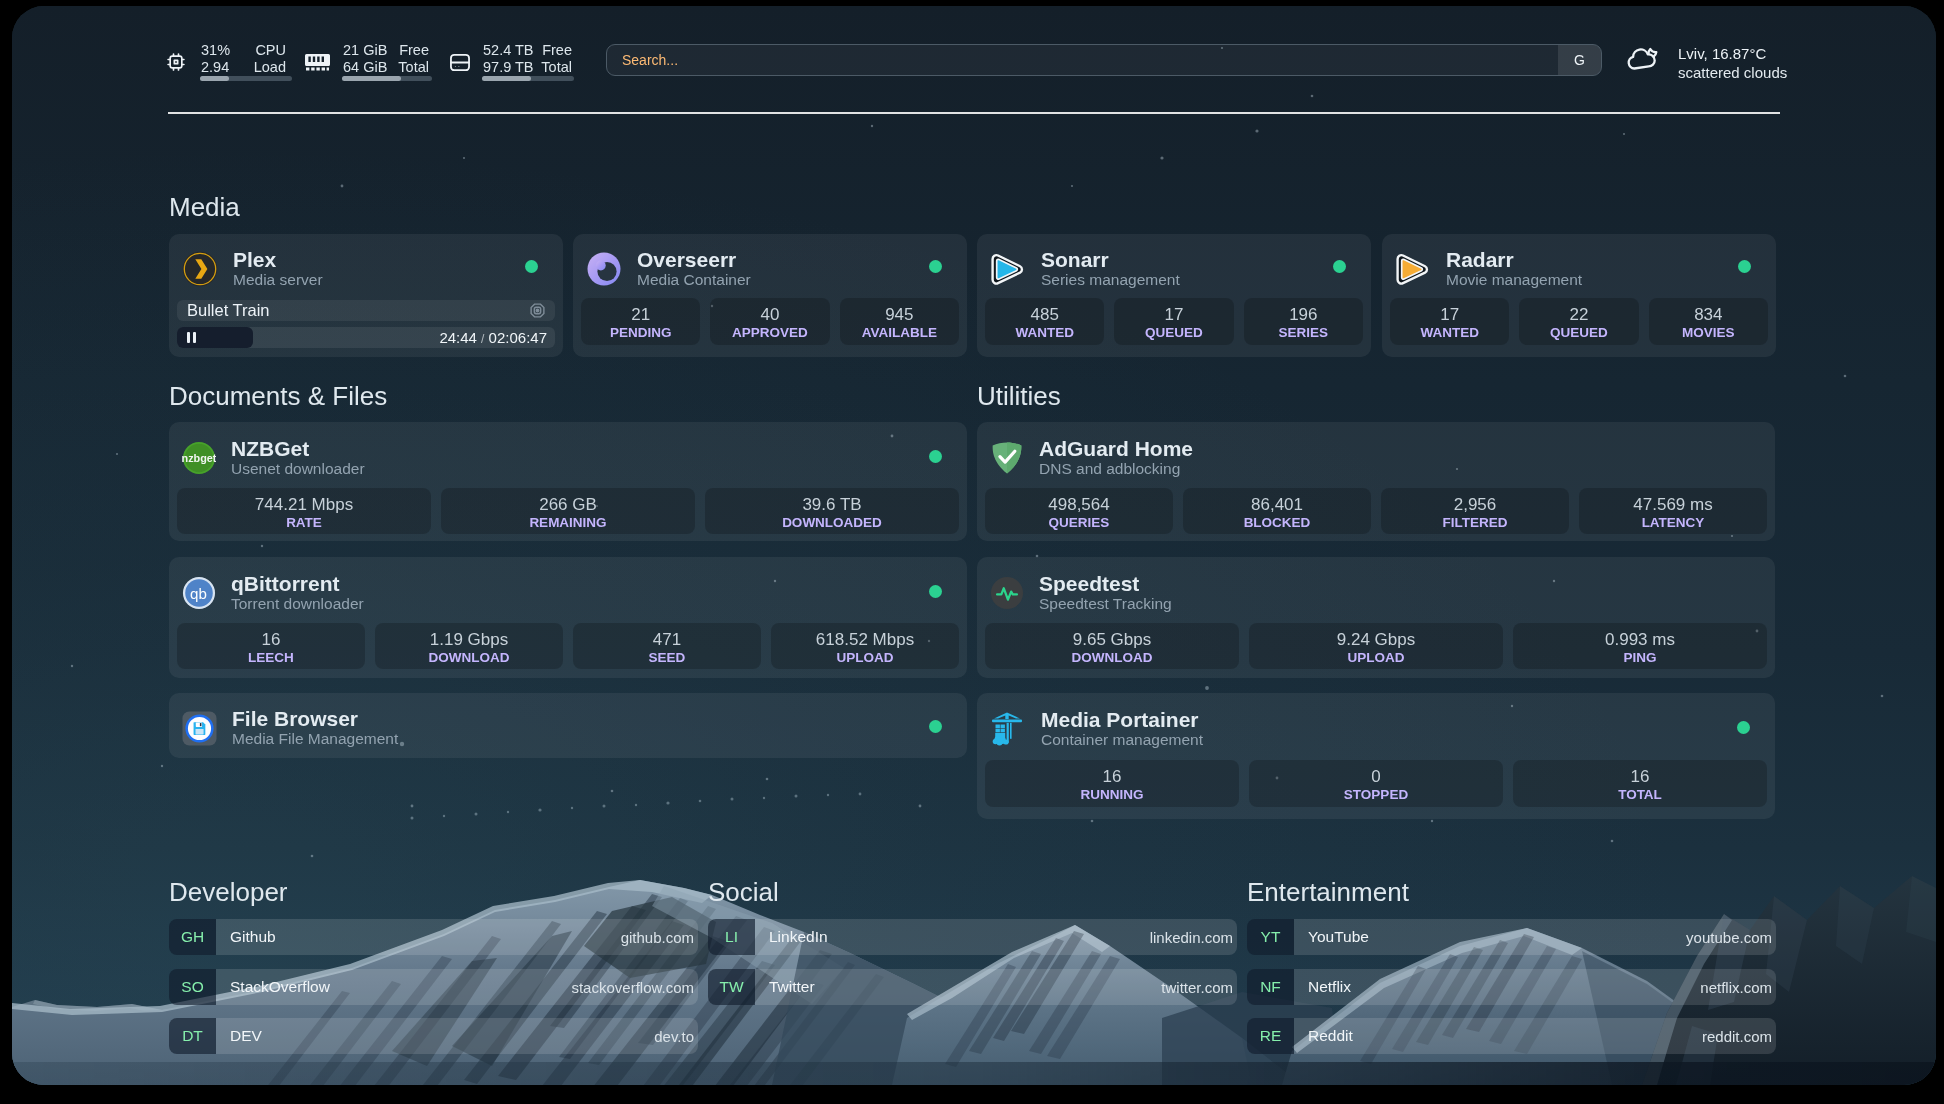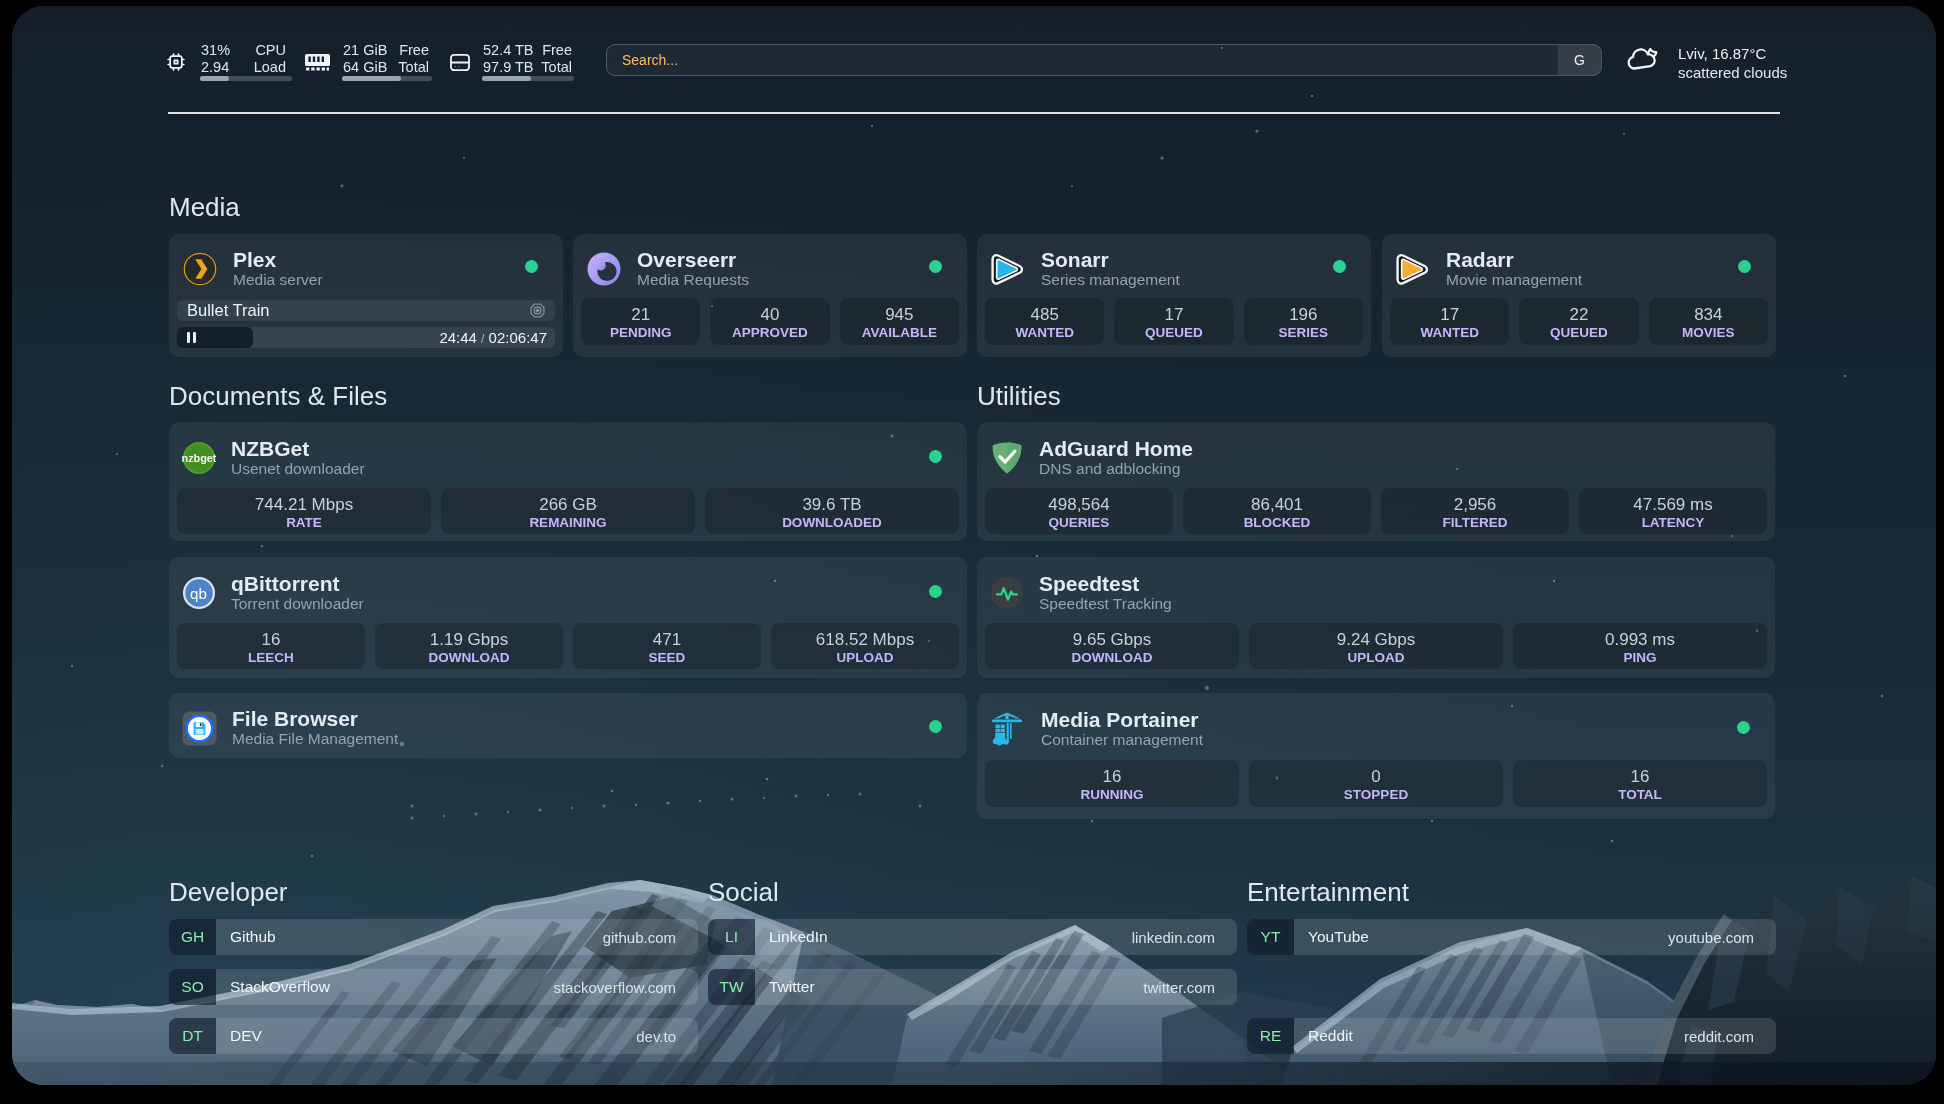--- a/index.html
+++ b/index.html
@@ -40,21 +40,21 @@
 
 .prow1{position:absolute;left:8px;right:8px;top:66px;height:21px;border-radius:6px;background:rgba(255,255,255,.065);}
 .prow1 .t{position:absolute;left:10px;top:1px;font-size:16.5px;color:#edf3f8;}
 .prow2{position:absolute;left:8px;right:8px;top:93px;height:21px;border-radius:6px;background:rgba(255,255,255,.075);}
 .pel{position:absolute;left:0;top:0;height:21px;width:20%;background:#151e2d;border-radius:6px;}
 .ptime{position:absolute;right:8px;top:2px;font-size:15px;color:#f0f5f8;}
 
 .bmrow{position:absolute;height:36px;border-radius:8px;overflow:hidden;display:flex;}
 .ab{width:47px;flex:none;background:rgba(16,28,44,.62);color:#86efac;font-size:15.5px;display:flex;
   align-items:center;justify-content:center;}
-.bb{flex:1;background:rgba(255,255,255,.13);display:flex;align-items:center;padding:0 22px 0 14px;}
+.bb{flex:1;background:rgba(255,255,255,.13);display:flex;align-items:center;padding:0 4px 0 14px;}
 .bname{flex:1;font-size:15.5px;color:#f2f6f9;}
 .burl{font-size:15px;color:#dbe3e9;}
 </style>
 </head>
 <body>
 <div class="page">
 <svg class="bg" viewBox="0 0 1924 1079" preserveAspectRatio="none">
 <defs>
 <linearGradient id="sky" x1="0" y1="0" x2="0" y2="1">
  <stop offset="0" stop-color="#141f29"></stop>
@@ -351,21 +351,21 @@
               <stop offset="0.5" stop-color="#a79af4"></stop>
               <stop offset="1" stop-color="#8389f3"></stop>
             </linearGradient>
           </defs>
       <circle cx="18" cy="18" r="16.5" fill="url(#ovg)"></circle>
       <circle cx="21" cy="20.5" r="9.6" fill="#273440"></circle>
       <circle cx="14.8" cy="14.5" r="4.9" fill="url(#ovg)"></circle>
     </svg>
     <div class="htxt">
           <div class="title">Overseerr</div>
-          <div class="sub">Media Requests</div>
+          <div class="sub">Media Container</div>
         </div>
   </div>
   <div class="dot"></div>
   <div class="stats">
     <div class="stat">
           <div class="sv">21</div>
           <div class="sl">PENDING</div>
         </div>
     <div class="stat">
           <div class="sv">40</div>
@@ -655,20 +655,27 @@
         <div class="burl">twitter.com</div>
       </div>
 </div>
 <div class="bmrow" style="left:1235px;top:913px;width:529px">
   <div class="ab">YT</div>
       <div class="bb">
         <div class="bname">YouTube</div>
         <div class="burl">youtube.com</div>
       </div>
 </div>
+<div class="bmrow" style="left:1235px;top:963px;width:529px">
+  <div class="ab">NF</div>
+      <div class="bb">
+        <div class="bname">Netflix</div>
+        <div class="burl">netflix.com</div>
+      </div>
+</div>
 <div class="bmrow" style="left:1235px;top:1012px;width:529px">
   <div class="ab">RE</div>
       <div class="bb">
         <div class="bname">Reddit</div>
         <div class="burl">reddit.com</div>
       </div>
 </div>
 
 </div>
 

